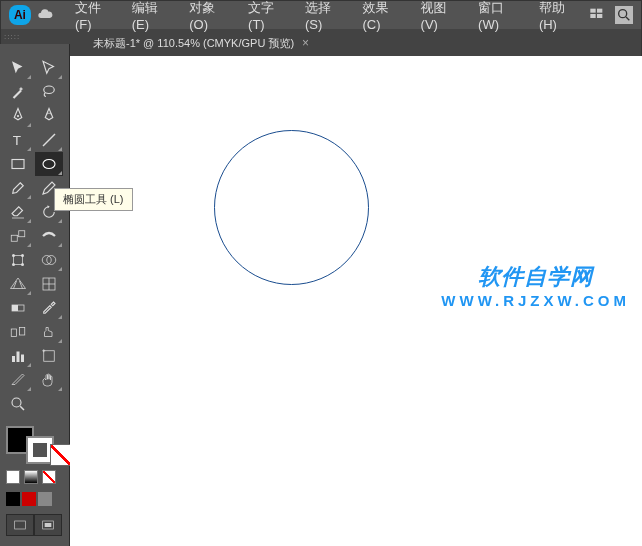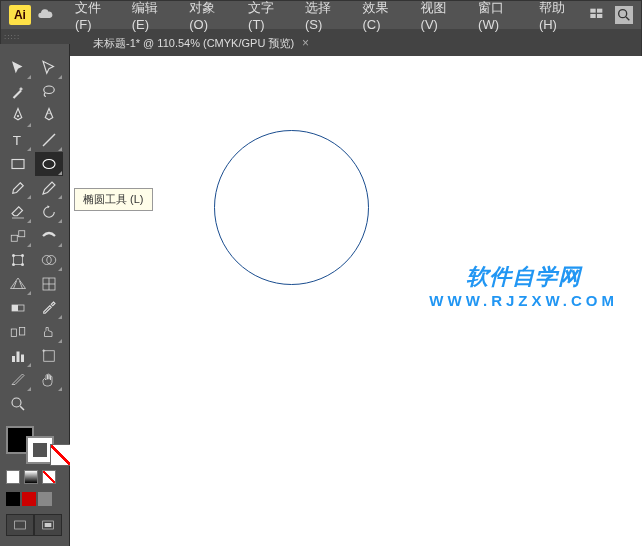--- a/index.html
+++ b/index.html
@@ -1,19 +1,19 @@
 <!DOCTYPE html>
 <html><head>
 <meta charset="utf-8">
 <style>
 * { margin: 0; padding: 0; box-sizing: border-box; font-family: "Microsoft YaHei", sans-serif; }
 body { width: 642px; height: 546px; background: #ffffff; overflow: hidden; border: 1px solid #333; }
 
 .menubar { height: 28px; background: #535353; display: flex; align-items: center; padding: 0 8px; gap: 2px; }
-.app-logo { width: 24px; height: 20px; background: #fde047; color: #330000; font-weight: bold; font-size: 12px; display: flex; align-items: center; justify-content: center; border-radius: 2px; margin-right: 4px; }
+.app-logo { width: 24px; height: 20px; background: #0ea5e9; color: #330000; font-weight: bold; font-size: 12px; display: flex; align-items: center; justify-content: center; border-radius: 8px; margin-right: 4px; }
 .cloud-icon { color: #ccc; font-size: 13px; margin-right: 12px; }
 .menu-item { color: #ddd; font-size: 13px; padding: 4px 8px; cursor: pointer; }
 .menu-right { margin-left: auto; display: flex; align-items: center; gap: 10px; }
 .workspace-icon { color: #ccc; font-size: 12px; }
 .search-btn { width: 18px; height: 18px; background: #bbb; display: flex; align-items: center; justify-content: center; font-size: 11px; }
 
 .tabbar { height: 28px; background: #434343; display: flex; align-items: center; padding-left: 82px; }
 .tab-dots { position: absolute; left: 4px; top: 32px; color: #888; font-size: 8px; letter-spacing: 1px; }
 .tab { color: #ddd; font-size: 11px; padding: 4px 10px; display: flex; align-items: center; gap: 8px; }
 .tab-close { color: #aaa; font-size: 12px; cursor: pointer; }
@@ -37,23 +37,23 @@
 .color-row { display: flex; gap: 2px; padding: 2px 6px; }
 .color-box { width: 14px; height: 14px; }
 
 .view-mode { display: flex; padding: 6px; gap: 0; }
 .view-btn { width: 28px; height: 22px; background: #444; border: 1px solid #2a2a2a; color: #ccc; display: flex; align-items: center; justify-content: center; font-size: 12px; }
 .dots-btn { padding: 4px 6px; color: #aaa; font-size: 10px; text-align: center; }
 
 .canvas { position: absolute; left: 70px; top: 56px; right: 0; bottom: 0; background: #fff; }
 .circle { position: absolute; left: 144px; top: 74px; width: 155px; height: 155px; border: 1.5px solid #1a4d8f; border-radius: 50%; }
 
-.tooltip { position: absolute; left: 74px; top: 188px; background: #fffde9; border: 1px solid #999; padding: 3px 8px; font-size: 11px; color: #333; z-index: 10; }
-
-.watermark { position: absolute; right: 24px; top: 206px; text-align: center; }
+.tooltip { position: absolute; left: 54px; top: 188px; background: #fffde9; border: 1px solid #999; padding: 3px 8px; font-size: 11px; color: #333; z-index: 10; }
+
+.watermark { position: absolute; right: 12px; top: 206px; text-align: center; }
 .wm-main { color: #2196f3; font-size: 22px; font-weight: bold; font-style: italic; letter-spacing: 1px; }
 .wm-sub { color: #2196f3; font-size: 15px; letter-spacing: 4px; font-weight: bold; }
 
 svg { width: 16px; height: 16px; fill: currentColor; }
 .tool svg { width: 18px; height: 18px; }
 </style>
 </head>
 <body>
 
 <div class="menubar">

